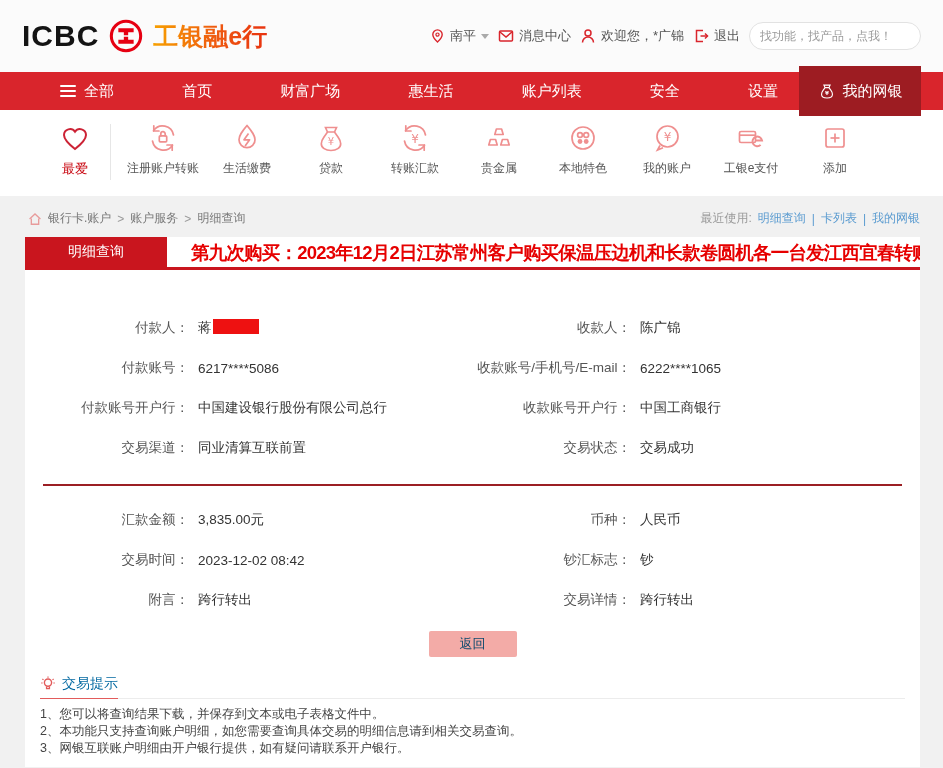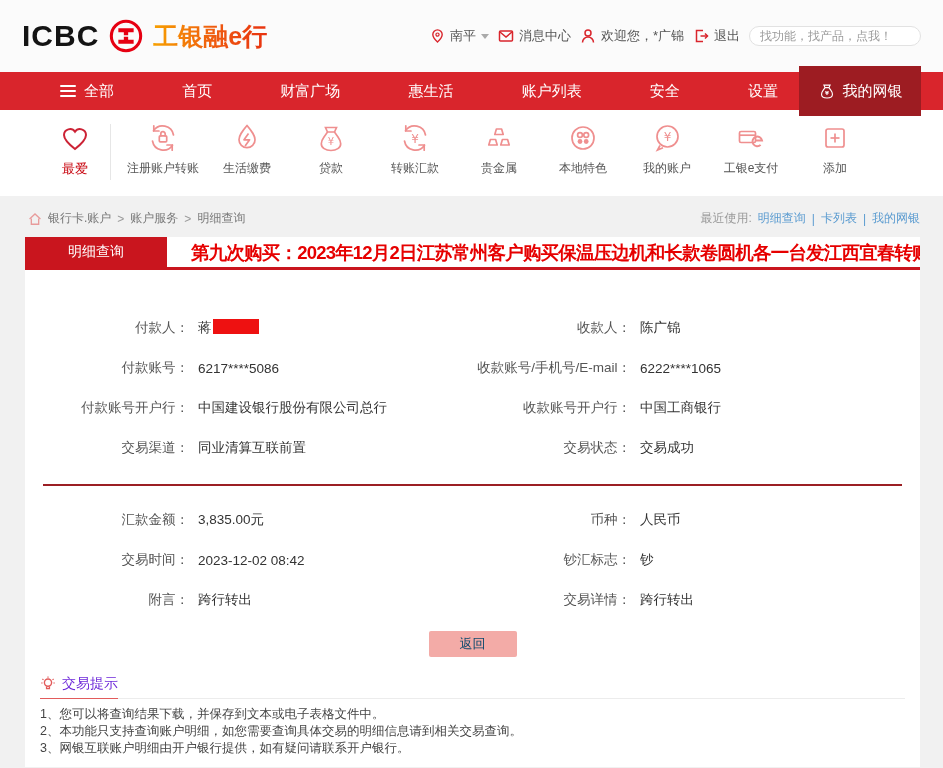--- a/index.html
+++ b/index.html
@@ -14,21 +14,21 @@
   .icbc-text { font-size:30px; font-weight:bold; color:#141414; letter-spacing:1px; }
   .logo-mark svg { display:block; }
   .brand-text {
     font-size:25px; font-weight:bold;
     background:linear-gradient(90deg,#f7a000 0%,#ef5a10 55%,#e8320f 100%);
     -webkit-background-clip:text; background-clip:text; color:transparent;
   }
   .header-right { margin-left:auto; display:flex; align-items:center; gap:9px; font-size:13px; color:#555; }
   .hitem { display:flex; align-items:center; gap:5px; cursor:pointer; white-space:nowrap; }
   .caret-down { width:0; height:0; border:4px solid transparent; border-top:5px solid #aaa; margin-top:5px; }
-  .search-box { width:172px; height:20px; border:1px solid #e2e2e2; border-radius:15px; background:#fff;
+  .search-box { width:172px; height:28px; border:1px solid #e2e2e2; border-radius:15px; background:#fff;
     display:flex; align-items:center; padding:0 10px; }
   .search-box input { border:none; outline:none; flex:1; font-size:12px; color:#333; background:transparent;
     font-family:inherit; }
   .search-box input::placeholder { color:#9a9a9a; }
   
   .navbar { height:38px; background:#d9252c; position:relative; display:flex; align-items:center;
     justify-content:space-between; padding:0 165px 0 60px; }
   .nav-item { font-size:15px; color:#fff; display:flex; align-items:center; gap:8px; cursor:pointer; white-space:nowrap; }
   .hamburger { display:flex; flex-direction:column; gap:3px; }
   .hamburger i { width:16px; height:2px; background:#fff; border-radius:1px; }
@@ -60,21 +60,21 @@
   .detail-row { display:grid; grid-template-columns:158px 252px 190px auto; height:40px; align-items:center;
     font-size:13.5px; padding:0 15px; }
   .dlabel { text-align:right; color:#555; padding-right:9px; white-space:nowrap; }
   .dvalue { color:#333; text-align:left; white-space:nowrap; }
   .redact { display:inline-block; width:46px; height:15px; background:#ee1111; vertical-align:-2px; margin-left:1px; }
   .mid-divider { height:2px; background:#9b1f24; margin:16px 18px 14px 18px; }
   .back-btn { display:block; margin:11px auto 0; width:88px; height:26px; background:#f3aba7; color:#0c4a6e;
     border:none; font-size:13px; border-radius:2px; cursor:pointer; font-family:inherit; }
   .tips { margin:18px 15px 0; }
   .tips-head { border-bottom:1px solid #ececec; display:flex; align-items:flex-end; gap:6px; }
-  .tips-title { color:#6d28d9; font-size:14px; border-bottom:1px solid #e25b5b; padding-bottom:5px;
+  .tips-title { color:#0369a1; font-size:14px; border-bottom:1px solid #e25b5b; padding-bottom:5px;
     margin-bottom:-1px; display:flex; align-items:center; gap:6px; }
   .tips-list { margin-top:7px; font-size:12.5px; color:#444; line-height:17px; }
   .tip-line { white-space:nowrap; }
 </style>
 </head>
 <body>
 
 <div class="header">
   <div class="logo-area">
     <span class="icbc-text">ICBC</span>

